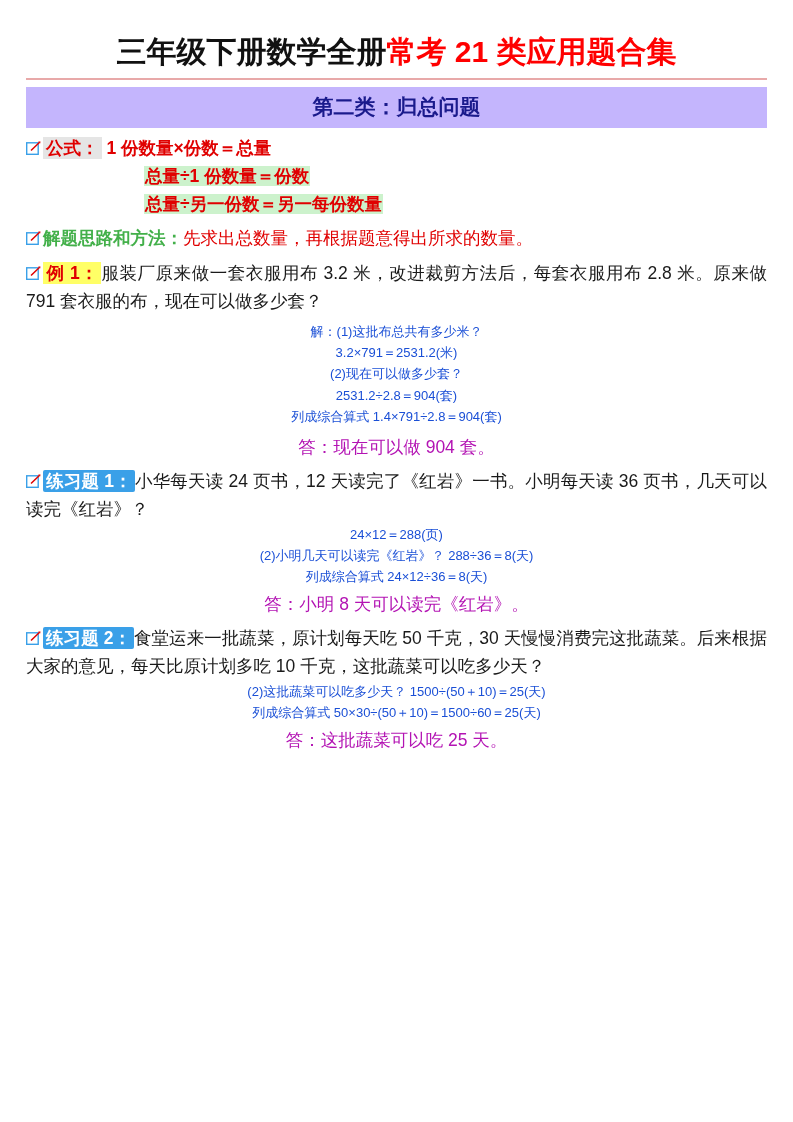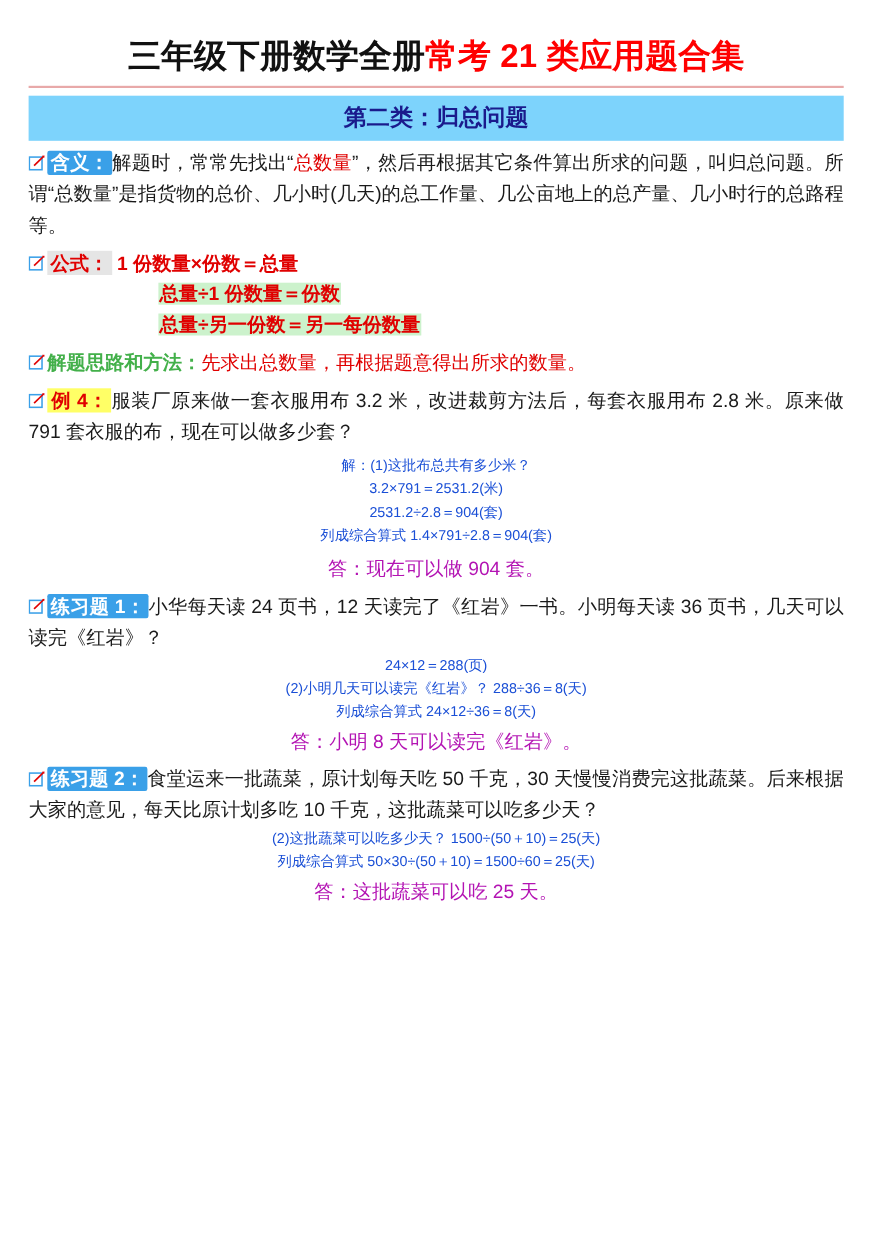--- a/index.html
+++ b/index.html
@@ -34,21 +34,21 @@
     letter-spacing: 0px;
     white-space: nowrap;
     line-height: 1.2;
   }
   .title .black { color: #111; }
   .title .red { color: #ff0000; }
 
   
   .section-banner {
     margin-top: 7px;
-    background: #7dd3fc;
+    background: #c4b5fd;
     text-align: center;
     padding: 6px 0 7px 0;
     font-size: 21px;
     font-weight: bold;
     color: #1a1a8c;
   }
 
   
   .para {
     font-size: 17.5px;
@@ -132,29 +132,20 @@
 <div class="page">
 
   <div class="title-wrap">
     <div class="title">
       <span class="black">三年级下册数学全册</span><span class="red">常考 21 类应用题合集</span>
     </div>
   </div>
 
   <div class="section-banner">第二类：归总问题</div>
 
-  <div class="para">
-    <span class="tagicon">
-      <svg width="15" height="15" viewBox="0 0 15 15">
-        <rect x="0.7" y="1.8" width="11.5" height="11.5" fill="none" stroke="#3aa0e8" stroke-width="1.4"></rect>
-        <path d="M5 9.5 L13.6 1.2" stroke="#e00000" stroke-width="1.5" fill="none"></path>
-        <path d="M12.2 0.6 L14.5 0.4 L14.2 2.6 Z" fill="#e00000"></path>
-      </svg>
-    </span><span class="lbl-hanyi">含义：</span><span class="body-text">解题时，常常先找出“</span><span class="red">总数量</span><span class="body-text">”，然后再根据其它条件算出所求的问题，叫归总问题。所谓“总数量”是指货物的总价、几小时(几天)的总工作量、几公亩地上的总产量、几小时行的总路程等。</span>
-  </div>
 
   <div class="para">
     <span class="tagicon">
       <svg width="15" height="15" viewBox="0 0 15 15">
         <rect x="0.7" y="1.8" width="11.5" height="11.5" fill="none" stroke="#3aa0e8" stroke-width="1.4"></rect>
         <path d="M5 9.5 L13.6 1.2" stroke="#e00000" stroke-width="1.5" fill="none"></path>
         <path d="M12.2 0.6 L14.5 0.4 L14.2 2.6 Z" fill="#e00000"></path>
       </svg>
     </span><span class="lbl-gongshi">公式：</span>
     <span class="red" style="font-weight:bold;">1 份数量×份数＝总量</span>
@@ -176,24 +167,25 @@
     </span><span class="lbl-jieti">解题思路和方法：</span><span class="red">先求出总数量，再根据题意得出所求的数量。</span>
   </div>
 
   <div class="para">
     <span class="tagicon">
       <svg width="15" height="15" viewBox="0 0 15 15">
         <rect x="0.7" y="1.8" width="11.5" height="11.5" fill="none" stroke="#3aa0e8" stroke-width="1.4"></rect>
         <path d="M5 9.5 L13.6 1.2" stroke="#e00000" stroke-width="1.5" fill="none"></path>
         <path d="M12.2 0.6 L14.5 0.4 L14.2 2.6 Z" fill="#e00000"></path>
       </svg>
-    </span><span class="lbl-li">例 4：</span><span class="body-text">服装厂原来做一套衣服用布 3.2 米，改进裁剪方法后，每套衣服用布 2.8 米。原来做 791 套衣服的布，现在可以做多少套？</span>
+    </span><span class="lbl-li">例 1：</span><span class="body-text">服装厂原来做一套衣服用布 3.2 米，改进裁剪方法后，每套衣服用布 2.8 米。原来做 791 套衣服的布，现在可以做多少套？</span>
   </div>
   <div class="sol mt6">解：(1)这批布总共有多少米？</div>
   <div class="sol">3.2×791＝2531.2(米)</div>
+  <div class="sol">(2)现在可以做多少套？</div>
   <div class="sol">2531.2÷2.8＝904(套)</div>
   <div class="sol">列成综合算式 1.4×791÷2.8＝904(套)</div>
   <div class="ans mt6">答：现在可以做 904 套。</div>
 
   <div class="para mt6">
     <span class="tagicon">
       <svg width="15" height="15" viewBox="0 0 15 15">
         <rect x="0.7" y="1.8" width="11.5" height="11.5" fill="none" stroke="#3aa0e8" stroke-width="1.4"></rect>
         <path d="M5 9.5 L13.6 1.2" stroke="#e00000" stroke-width="1.5" fill="none"></path>
         <path d="M12.2 0.6 L14.5 0.4 L14.2 2.6 Z" fill="#e00000"></path>

